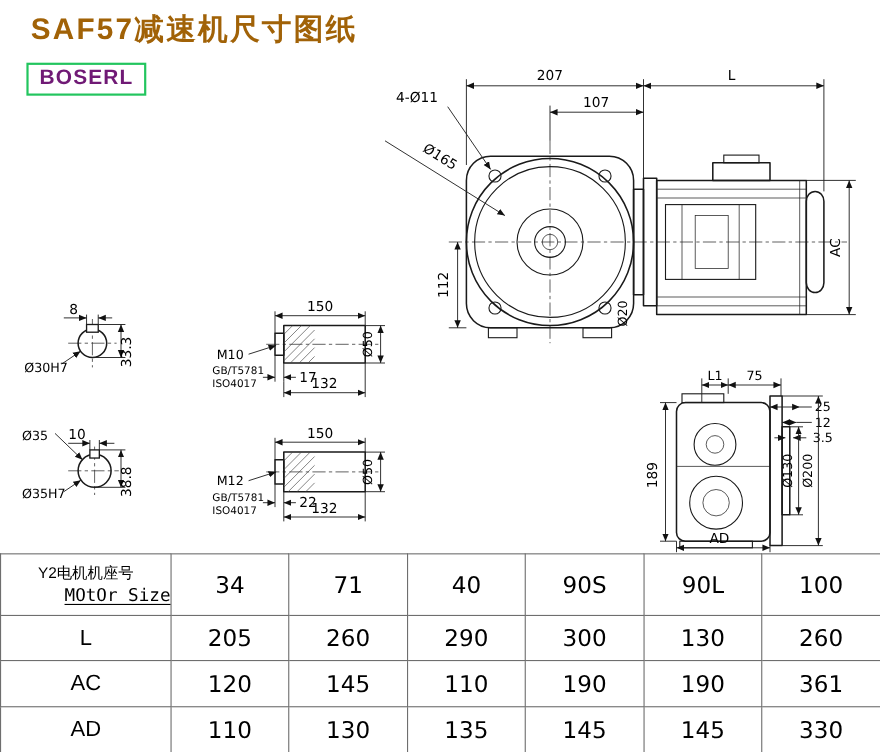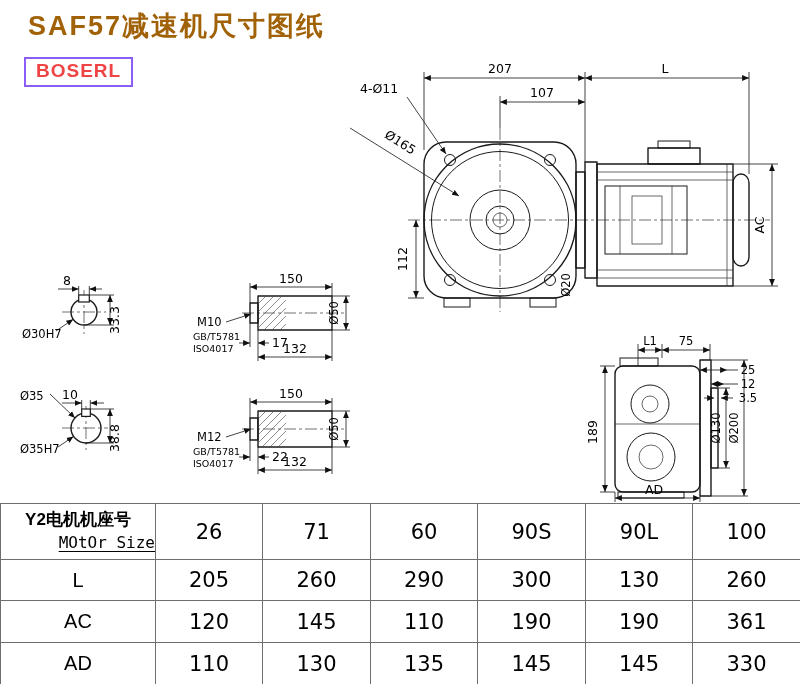--- a/index.html
+++ b/index.html
@@ -1,41 +1,41 @@
 <!DOCTYPE html>
 <html><head>
 <meta charset="utf-8">
 <style>
   html,body{margin:0;padding:0;background:#fff;}
   .page{position:relative;width:800px;height:684px;background:#fff;overflow:hidden;
         font-family:"Liberation Sans",sans-serif;color:#000;}
   .title{position:absolute;left:28px;top:8px;margin:0;font-size:27px;font-weight:700;
          letter-spacing:2px;color:#a16207;}
-  .brand{position:absolute;left:24px;top:57px;border:2px solid #8b5cf6;background:#fff;
-         padding:1px 10px 3px;font-size:19px;font-weight:700;letter-spacing:1px;color:#ef4444;}
+  .brand{position:absolute;left:24px;top:57px;border:2px solid #22c55e;background:#fff;
+         padding:1px 10px 3px;font-size:19px;font-weight:700;letter-spacing:1px;color:#701a75;}
   svg{position:absolute;left:0;top:0;}
   
   .e{fill:none;stroke:#1a1a1a;stroke-width:1.4;stroke-linejoin:round;}
   .m{fill:none;stroke:#1a1a1a;stroke-width:1;}
   .t{fill:none;stroke:#2a2a2a;stroke-width:.7;}
   .d{fill:none;stroke:#222;stroke-width:.85;}
   .cl{fill:none;stroke:#333;stroke-width:.7;stroke-dasharray:12 3 3 3;}
   .h{stroke:#444;stroke-width:.6;}
   .wf{fill:#fff;stroke:#1a1a1a;stroke-width:1.2;}
   text{font-family:"DejaVu Sans",sans-serif;fill:#000;}
   .dt{font-size:12.5px;}
   .md{font-size:11.5px;}
   .sm{font-size:9.5px;}
   
   .dims{position:absolute;left:0;top:503px;width:800px;border-collapse:collapse;table-layout:fixed;}
   .dims td,.dims th{border:1.5px solid #6e6e6e;text-align:center;vertical-align:middle;
         font-weight:400;padding:0;}
   .dims .num{font-size:21px;font-family:"DejaVu Sans",sans-serif;}
   .dims .rowlab{font-size:20px;}
-  .hcn{font-size:17px;font-weight:700;line-height:1.35;}
+  .hcn{font-size:14px;font-weight:400;line-height:1.35;}
   .hen{font-size:16px;font-family:"DejaVu Sans Mono",monospace;text-decoration:underline;
        text-underline-offset:3px;line-height:1.35;text-align:right;}
 </style>
 </head>
 <body>
 
 <div class="page">
 
   <h1 class="title">SAF57减速机尺寸图纸</h1>
   <div class="brand">
@@ -287,23 +287,23 @@
       <col style="width:108px">
         <col style="width:107px">
         <col style="width:108px">
     </colgroup>
     <tbody>
       <tr style="height:56px">
         <th>
           <div class="hcn">Y2电机机座号</div>
           <div class="hen">MOtOr Size</div>
         </th>
-        <td class="num">26</td>
+        <td class="num">34</td>
         <td class="num">71</td>
-        <td class="num">60</td>
+        <td class="num">40</td>
         <td class="num">90S</td>
         <td class="num">90L</td>
         <td class="num">100</td>
       </tr>
       <tr style="height:41px">
         <th class="rowlab">L</th>
         <td class="num">205</td>
         <td class="num">260</td>
         <td class="num">290</td>
         <td class="num">300</td>

